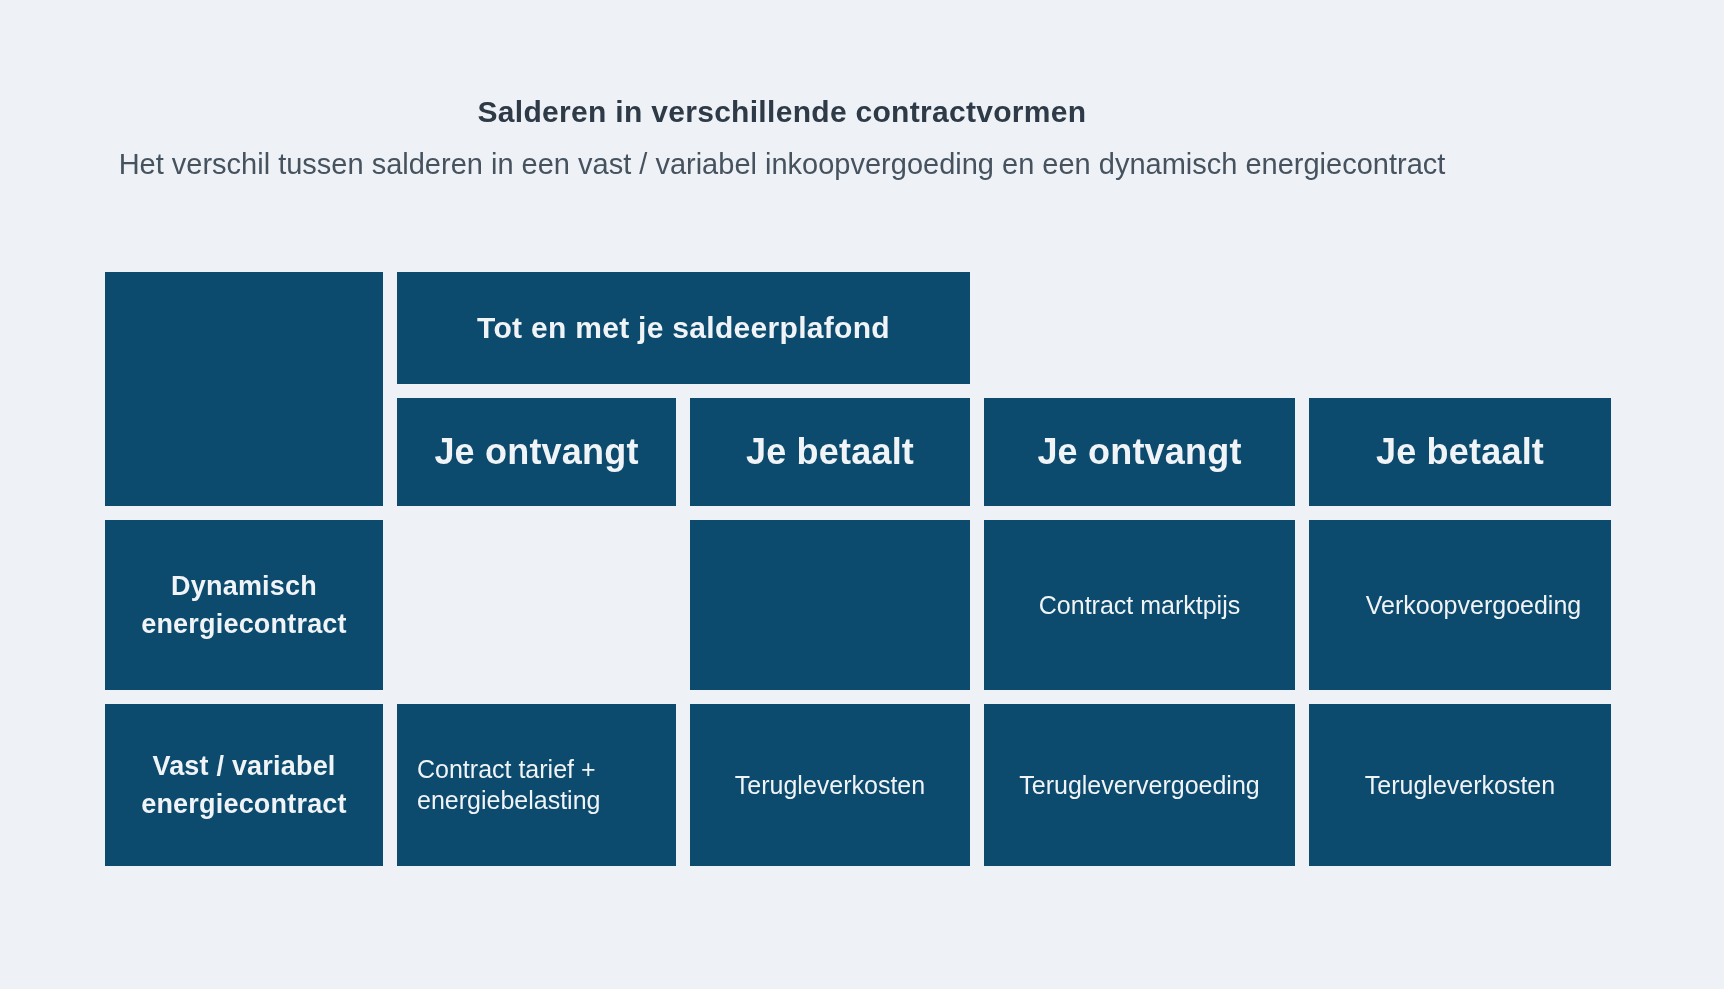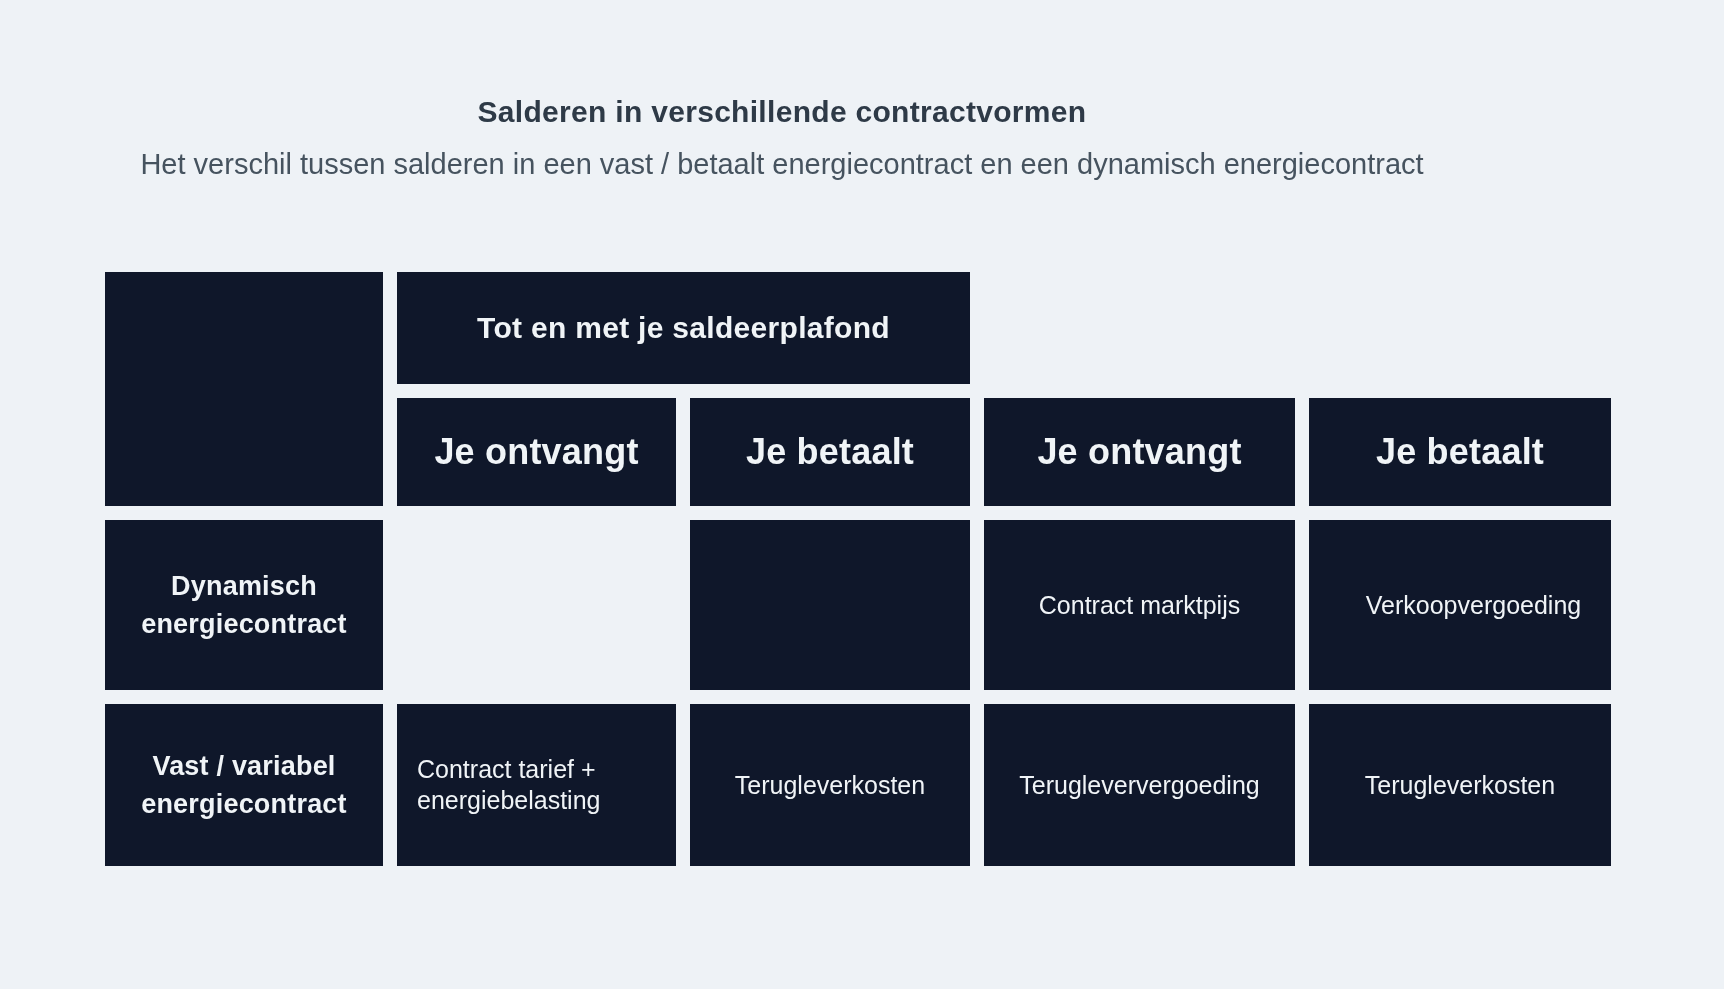--- a/index.html
+++ b/index.html
@@ -39,21 +39,21 @@
   .comparison-table {
     position: absolute;
     left: 105px;
     top: 272px;
     display: grid;
     grid-template-columns: 278px 279px 280px 311px 302px;
     grid-template-rows: 112px 108px 170px 162px;
     gap: 14px;
   }
   .cell {
-    background: #0f172a;
+    background: #0c4a6e;
     display: flex;
     align-items: center;
     justify-content: center;
     color: #f0f4f7;
   }
   .corner {
     grid-column: 1;
     grid-row: 1 / span 2;
   }
   .group-header {
@@ -86,21 +86,21 @@
   }
   .cell-text.align-left {
     text-align: left;
   }
 </style>
 </head>
 <body>
 
 <div class="page-header">
   <h1 class="page-title">Salderen in verschillende contractvormen</h1>
-  <p class="page-subtitle">Het verschil tussen salderen in een vast / betaalt energiecontract en een dynamisch energiecontract</p>
+  <p class="page-subtitle">Het verschil tussen salderen in een vast / variabel inkoopvergoeding en een dynamisch energiecontract</p>
 </div>
 
 <div class="comparison-table">
 
   <div class="cell corner"></div>
 
   <div class="cell group-header group-1">
     <div class="cell-text">Tot en met je saldeerplafond</div>
   </div>
 

